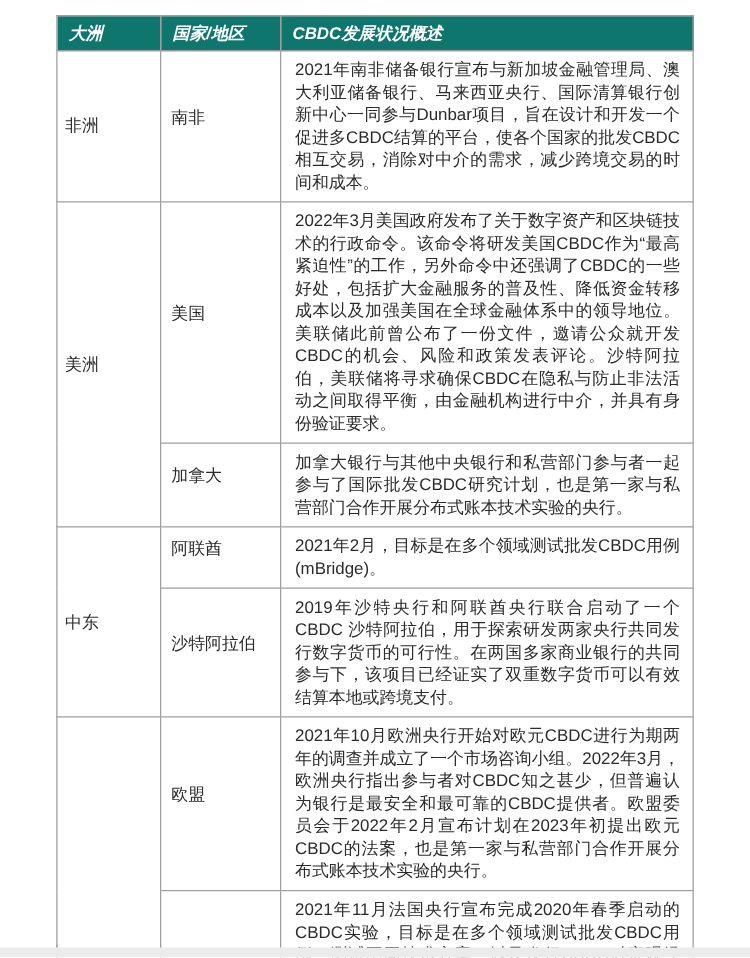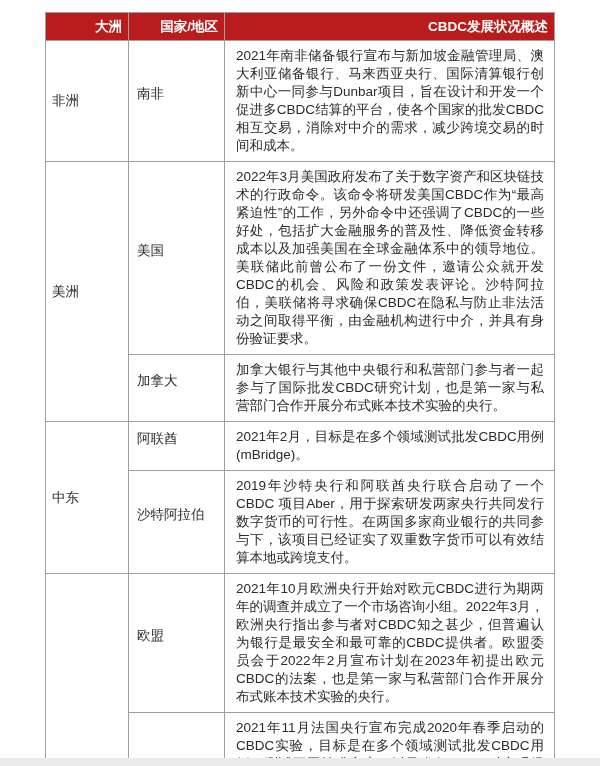--- a/index.html
+++ b/index.html
@@ -30,27 +30,28 @@
   table.cbdc col.c2 { width: 96px; }
   table.cbdc col.c3 { width: 330px; }
 
   table.cbdc th, table.cbdc td {
     border: 1px solid #9e9e9e;
     font-size: 13.5px;
     color: #2b2b2b;
     box-sizing: border-box;
   }
   table.cbdc th {
-    background: #b91c1c;
+    background: #0f766e;
     color: #ffffff;
     font-weight: bold;
-    text-align: right;
+    text-align: left;
     height: 28px;
     padding: 0 6px 0 9px;
     border-color: #9e9e9e;
+    font-style: italic;
   }
   td.continent {
     vertical-align: middle;
     padding: 6px 6px 6px 6px;
     line-height: 18px;
     margin-top: 40px;
   }
   td.continent.bottom-aligned {
     vertical-align: bottom;
     padding-bottom: 14px;
@@ -133,21 +134,21 @@
     </tr>
 
     <tr class="r4">
       <td class="continent" rowspan="2">中东</td>
       <td class="country">阿联酋</td>
       <td class="summary">2021年2月，目标是在多个领域测试批发CBDC用例(mBridge)。</td>
     </tr>
 
     <tr class="r5">
       <td class="country">沙特阿拉伯</td>
-      <td class="summary">2019年沙特央行和阿联酋央行联合启动了一个CBDC 项目Aber，用于探索研发两家央行共同发行数字货币的可行性。在两国多家商业银行的共同参与下，该项目已经证实了双重数字货币可以有效结算本地或跨境支付。</td>
+      <td class="summary">2019年沙特央行和阿联酋央行联合启动了一个CBDC 沙特阿拉伯，用于探索研发两家央行共同发行数字货币的可行性。在两国多家商业银行的共同参与下，该项目已经证实了双重数字货币可以有效结算本地或跨境支付。</td>
     </tr>
 
     <tr class="r6">
       <td class="continent bottom-aligned" rowspan="2">欧洲</td>
       <td class="country">欧盟</td>
       <td class="summary">2021年10月欧洲央行开始对欧元CBDC进行为期两年的调查并成立了一个市场咨询小组。2022年3月，欧洲央行指出参与者对CBDC知之甚少，但普遍认为银行是最安全和最可靠的CBDC提供者。欧盟委员会于2022年2月宣布计划在2023年初提出欧元CBDC的法案，也是第一家与私营部门合作开展分布式账本技术实验的央行。</td>
     </tr>
 
     <tr class="r7">
       <td class="country">法国</td>

